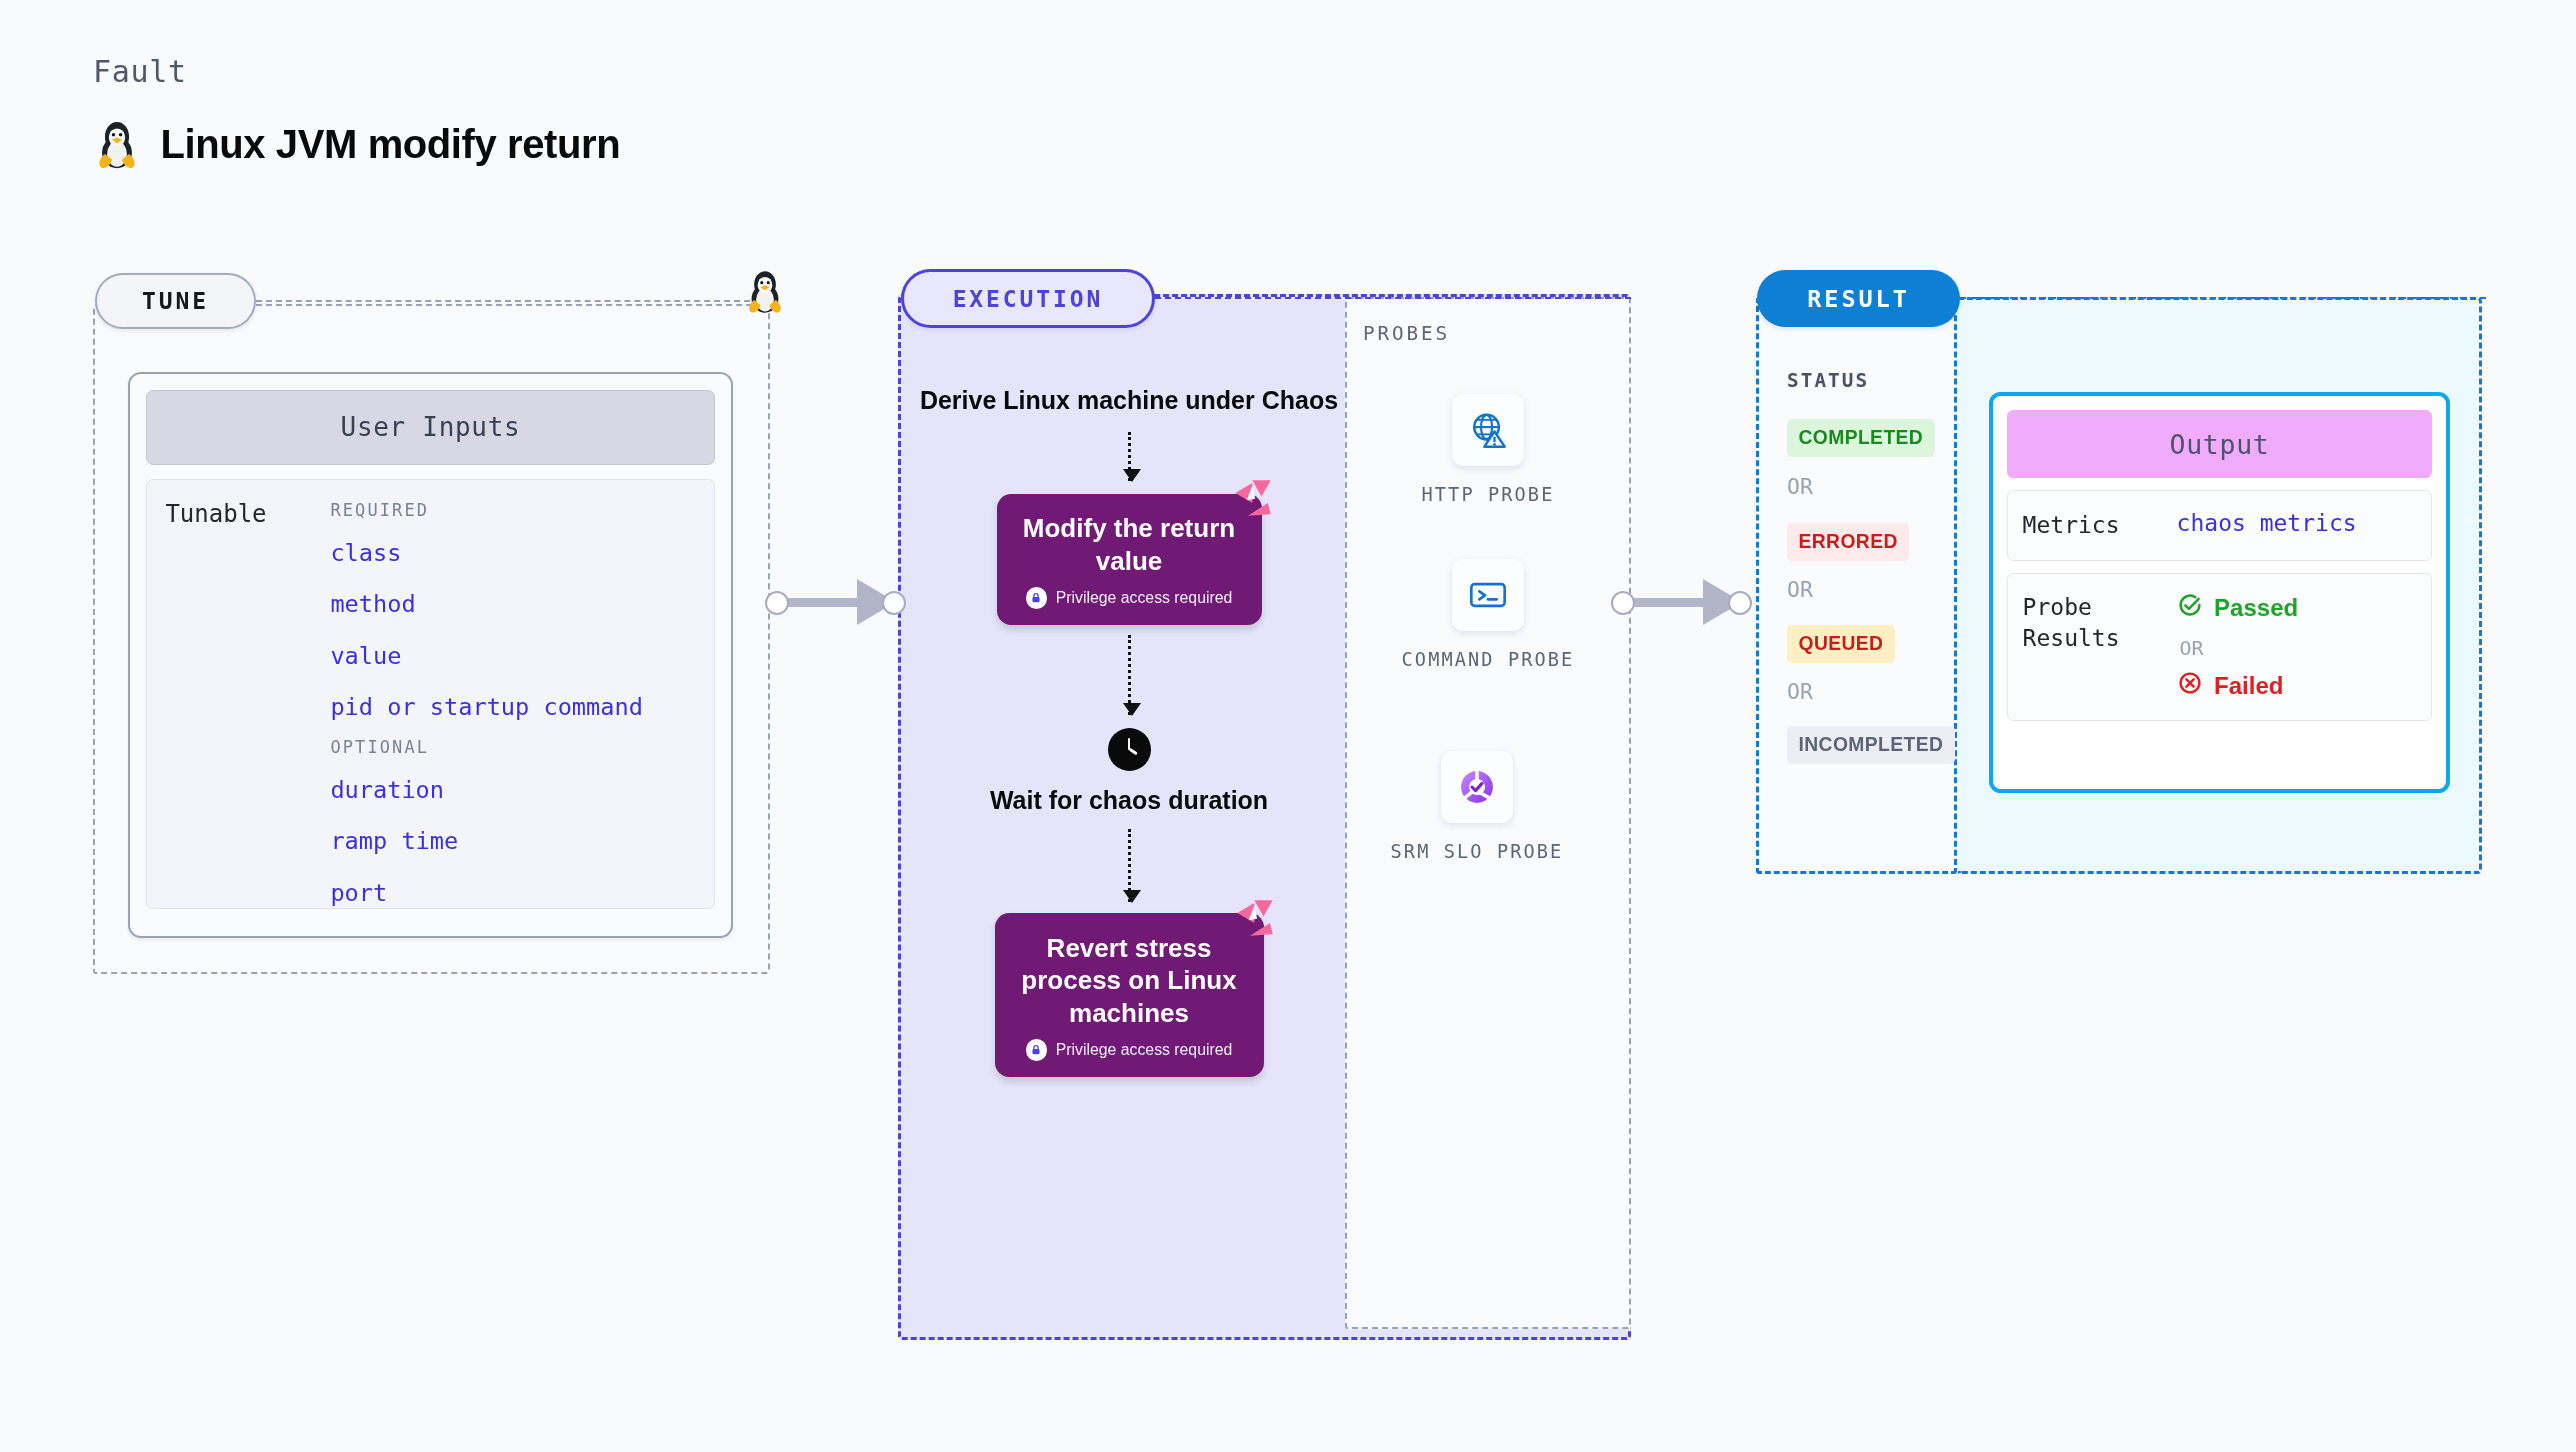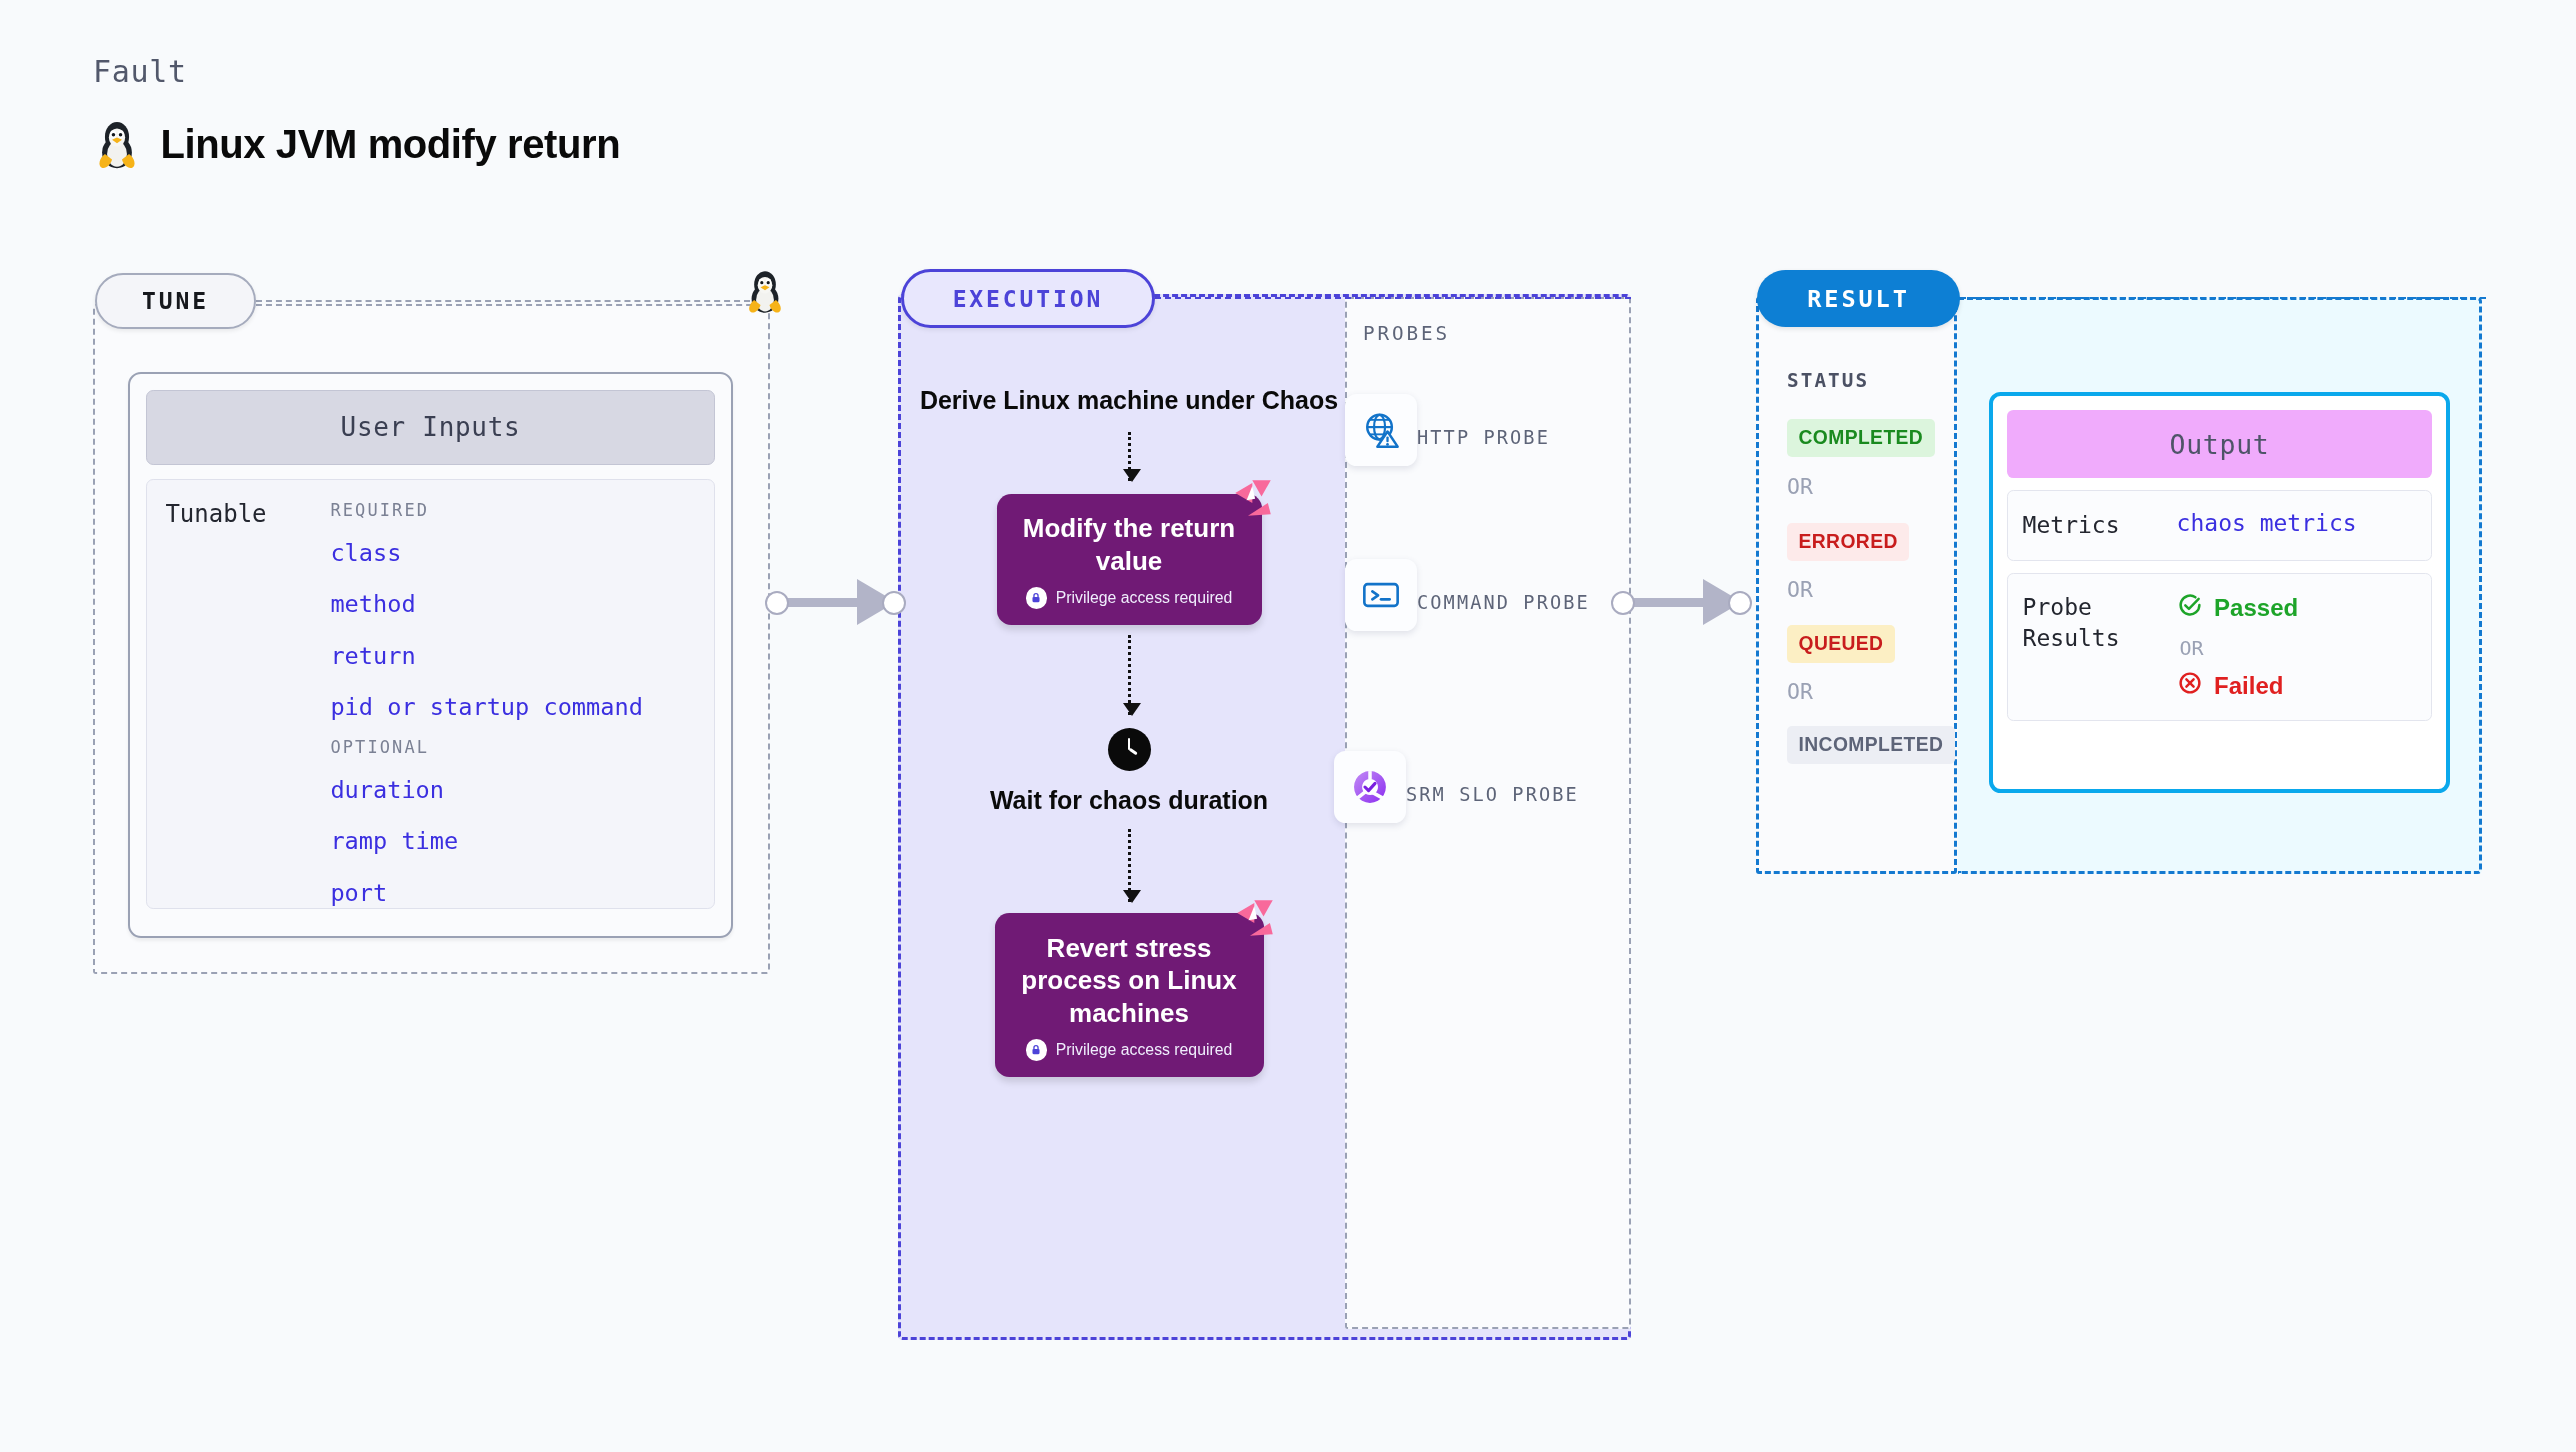--- a/index.html
+++ b/index.html
@@ -201,21 +201,21 @@
                    transform: rotate(-55deg); transform-origin: top center; }
 
   
   .probes-title {
     position: absolute; left: 1363px; top: 322px;
     font-family: "DejaVu Sans Mono", monospace;
     font-size: 19.3px; color: #5d6478; letter-spacing: 2.9px;
   }
   .probe {
     position: absolute; width: 286px;
-    display: flex; align-items: center;
+    display: flex; flex-direction: column; align-items: center;
   }
   .probe-tile {
     width: 72px; height: 72px; background: #fcfdff;
     border-radius: 11.5px;
     box-shadow: 0 2.9px 6.4px rgba(60,70,110,0.13);
     display: flex; align-items: center; justify-content: center;
   }
   .probe-name {
     margin-top: 15.8px; text-align: center;
     font-family: "DejaVu Sans Mono", monospace;
@@ -356,21 +356,21 @@
   <div class="pill pill-result">RESULT</div>
 
   <div class="ui-card">
     <div class="ui-header">User Inputs</div>
     <div class="ui-body">
       <div class="tunable-label">Tunable</div>
       <div class="param-col">
         <div class="param-group-label">REQUIRED</div>
         <div class="param">class</div>
         <div class="param">method</div>
-        <div class="param">return</div>
+        <div class="param">value</div>
         <div class="param tight">pid or startup command</div>
         <div class="param-group-label">OPTIONAL</div>
         <div class="param">duration</div>
         <div class="param">ramp time</div>
         <div class="param">port</div>
       </div>
     </div>
   </div>
 
   <div class="flow">

